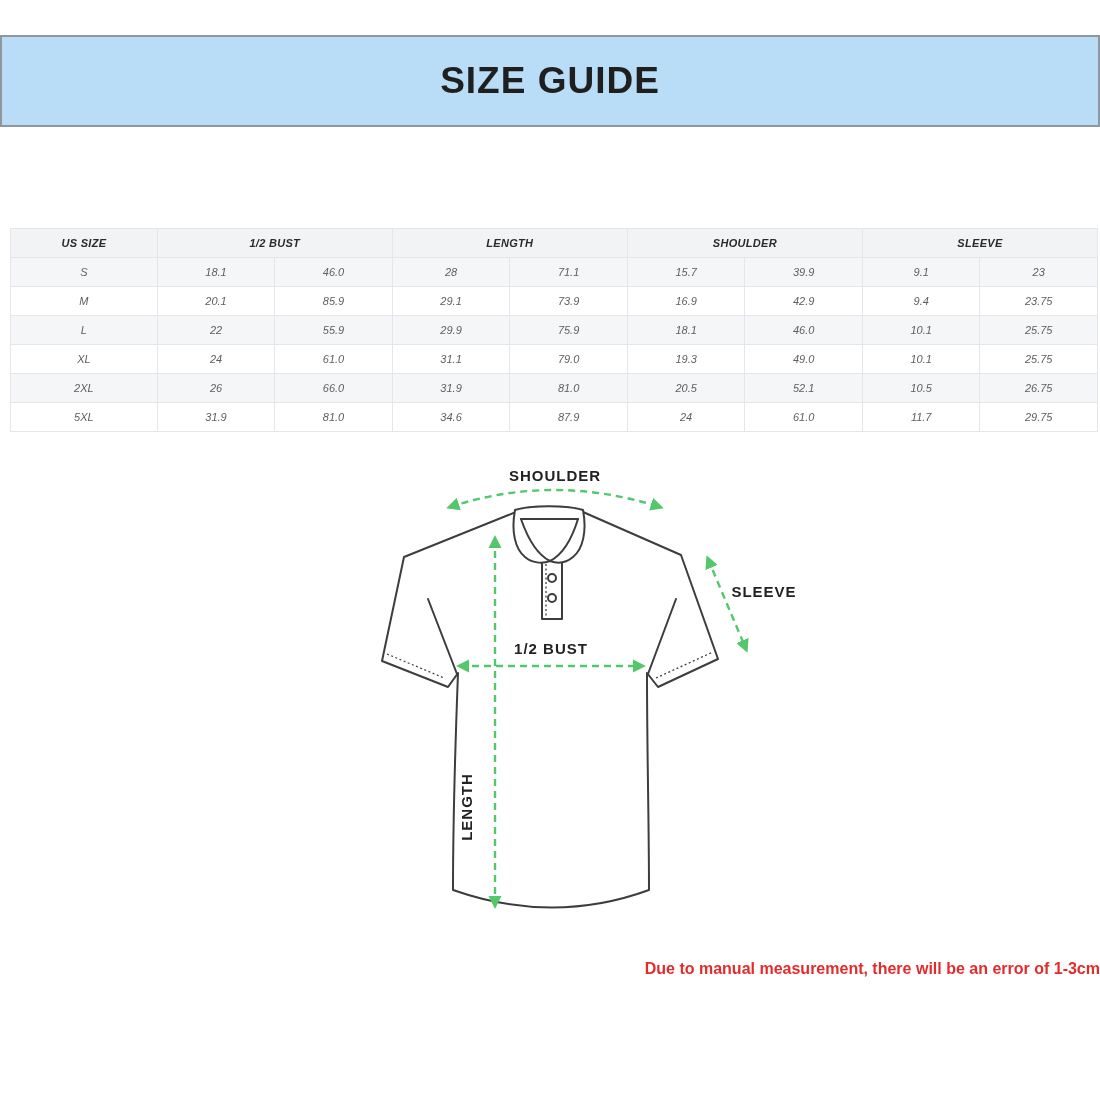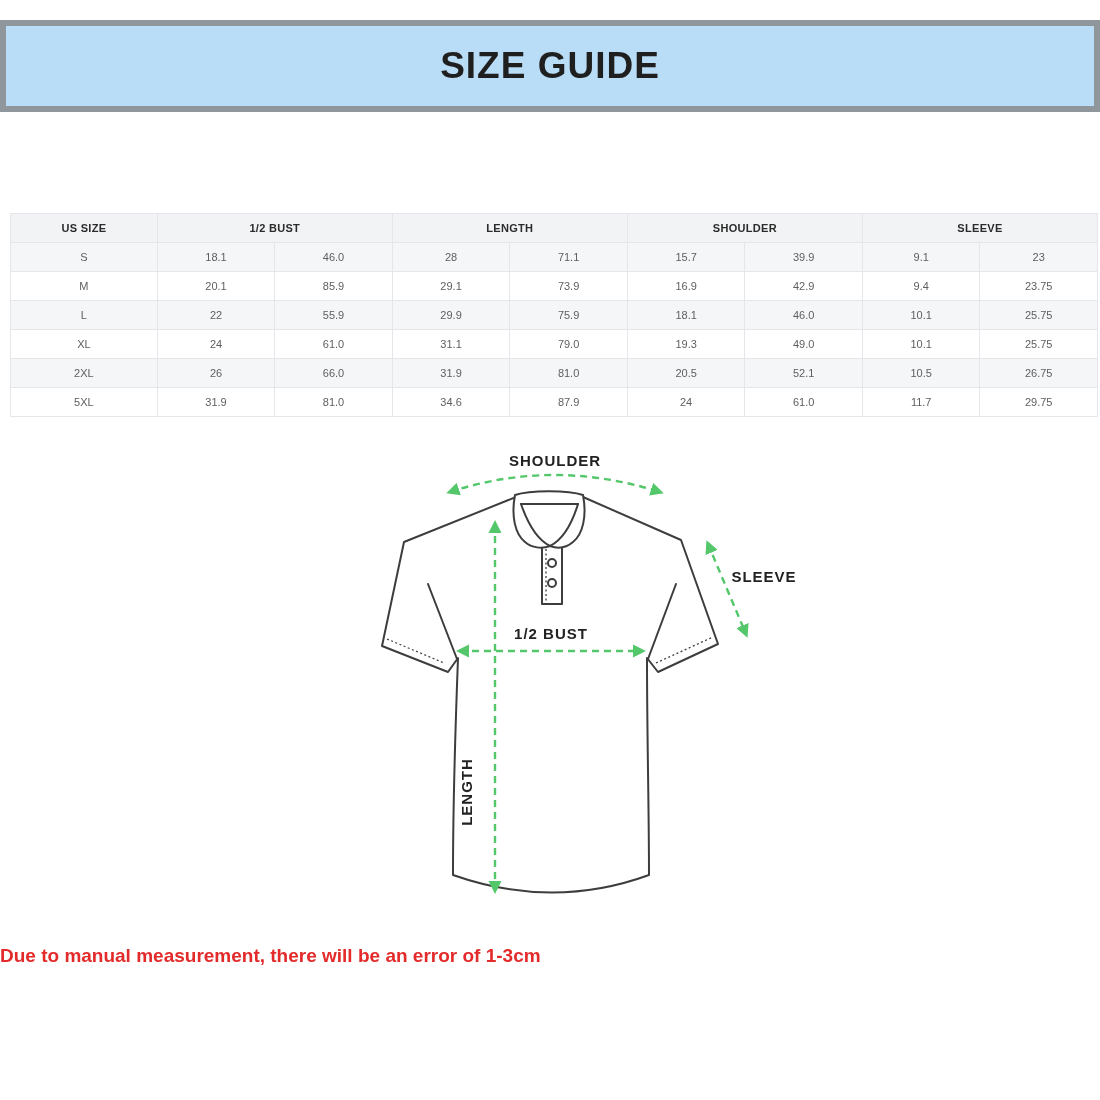--- a/index.html
+++ b/index.html
@@ -1,24 +1,24 @@
 <!DOCTYPE html>
 <html><head>
 <meta charset="utf-8">
 <style>
   html,body{margin:0;padding:0;background:#ffffff;}
   body{width:1100px;height:1100px;font-family:"Liberation Sans",sans-serif;overflow:hidden;}
 
   
-  .band{box-sizing:border-box;margin-top:20px;height:92px;background:#b9dcf7;
-        border:6px solid #ec4899;display:flex;align-items:center;justify-content:center;}
+  .band{box-sizing:border-box;margin-top:35px;height:92px;background:#b9dcf7;
+        border:2px solid #ec4899;display:flex;align-items:center;justify-content:center;}
   .band h1{margin:0;font-size:37px;font-weight:bold;letter-spacing:1px;color:#1f1f1f;}
 
   
-  .table-wrap{margin:101px 2px 0 10px;}
+  .table-wrap{margin:101px 2px 0 10px;font-style:italic;}
   table{width:100%;border-collapse:collapse;table-layout:fixed;}
   th,td{border:1px solid #e4e6e9;text-align:center;height:28px;padding:0;
         font-size:11px;overflow:hidden;white-space:nowrap;}
   th{color:#2b2b2b;font-weight:bold;letter-spacing:.3px;}
   th.group{background:#f2f3f5;}
   th.unit{background:#ffffff;}
   td{color:#5e5e5e;}
   tbody tr:nth-child(odd){background:#f5f6f8;}
   tbody tr:nth-child(even){background:#ffffff;}
   col.size-col{width:13.5%;}
@@ -27,21 +27,21 @@
   .diagram{width:440px;height:500px;margin:25px 0 0 370px;}
   .diagram svg{display:block;}
   .shirt{fill:#ffffff;stroke-width:2;stroke-linejoin:round;stroke-linecap:round;}
   .seam{fill:none;stroke-width:2;stroke-linecap:round;}
   .stitch{fill:none;stroke-width:1.3;stroke-dasharray:2 2.5;}
   .arrow{fill:none;stroke-width:2.4;stroke-dasharray:7 5;}
   .diag-label{font-family:"Liberation Sans",sans-serif;font-size:15px;font-weight:bold;
               letter-spacing:1px;fill:#222222;}
 
   
-  .note{margin:3px 0 0 0;text-align:left;font-size:19px;font-weight:bold;}
+  .note{margin:3px 0 0 0;text-align:right;font-size:16px;font-weight:bold;}
 </style>
 </head>
 <body>
 
 <div class="band" style="background: rgb(185, 220, 247); border-color: rgb(143, 150, 156);">
   <h1>SIZE GUIDE</h1>
 </div>
 
 <div class="table-wrap">
   <table>

